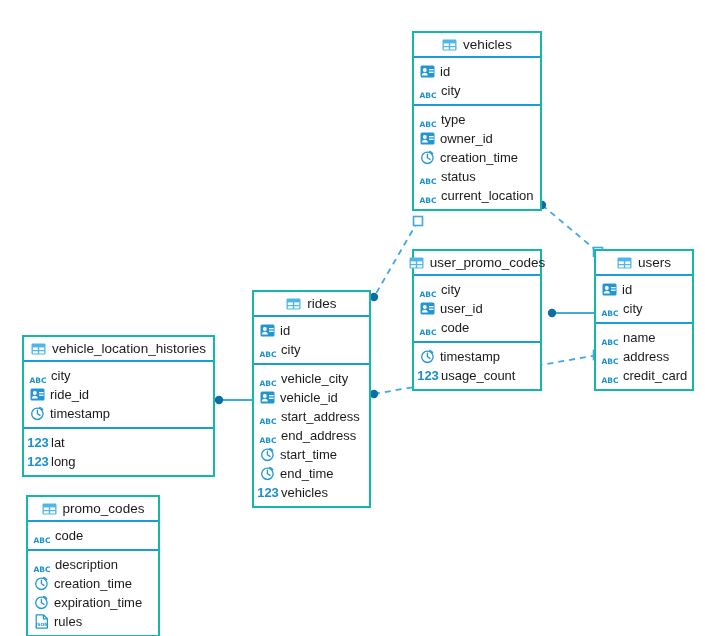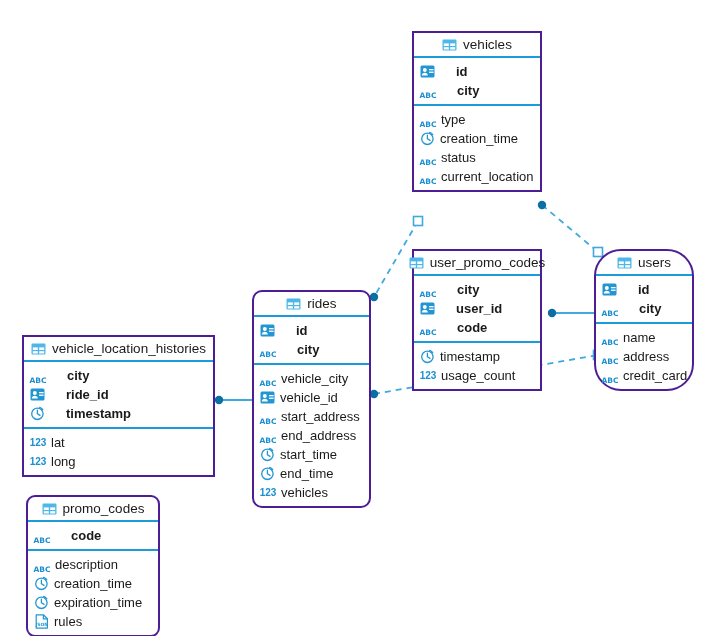--- a/index.html
+++ b/index.html
@@ -17,21 +17,21 @@
   }
   #wires {
     position: absolute;
     left: 0; top: 0;
     width: 705px;
     height: 636px;
     pointer-events: none;
   }
   .table-box {
     position: absolute;
-    border: 2px solid #4c1d95;
+    border: 2px solid #14b8a6;
     background: #ffffff;
     box-sizing: border-box;
     z-index: 2;
   }
   .tbl-header {
     display: flex;
     align-items: center;
     justify-content: center;
     gap: 6px;
     height: 25px;
@@ -58,42 +58,41 @@
     height: 19px;
     padding: 0 6px;
     box-sizing: border-box;
     white-space: nowrap;
   }
   .field-name {
     font-size: 13px;
     color: #1a1a1a;
   }
   .field-row.key .field-name {
-    font-weight: bold;
-    margin-left: 16px;
+    font-weight: normal;
   }
   .icon {
     display: inline-flex;
     align-items: center;
     justify-content: center;
     width: 15px;
     height: 15px;
     flex: 0 0 15px;
   }
   .icon svg { display: block; }
   .icon-abc {
     font-size: 7.5px;
     font-weight: bold;
     color: #1b8fd0;
     letter-spacing: 0px;
     font-family: "DejaVu Sans", sans-serif;
     margin-top: 10px;
   }
   .icon-123 {
-    font-size: 10px;
+    font-size: 13px;
     font-weight: bold;
     color: #1b8fd0;
     font-family: "Liberation Sans", sans-serif;
   }
 </style>
 </head>
 <body>
 
 <div id="canvas">
   <svg id="wires">
@@ -146,20 +145,32 @@
       </div>
       <div class="section">
         <div class="field-row">
           <span class="icon" style="width: 16px; flex: 0 0 16px;">
             <span class="icon-abc">ABC</span>
           </span>
           <span class="field-name">type</span>
         </div>
         <div class="field-row">
           <span class="icon">
+            <svg width="15" height="13" viewBox="0 0 15 13">
+              <rect x="0.5" y="0.5" width="14" height="12" rx="1.5" fill="#2196d3"></rect>
+              <circle cx="4.8" cy="5" r="2" fill="#ffffff"></circle>
+              <path d="M1.8 10.4c0-1.7 1.3-2.7 3-2.7s3 1 3 2.7z" fill="#ffffff"></path>
+              <rect x="9" y="4" width="4.6" height="1.3" fill="#ffffff"></rect>
+              <rect x="9" y="6.6" width="4.6" height="1.3" fill="#ffffff"></rect>
+            </svg>
+          </span>
+          <span class="field-name">owner_id</span>
+        </div>
+        <div class="field-row">
+          <span class="icon">
             <svg width="15" height="15" viewBox="0 0 15 15">
               <circle cx="7.4" cy="7.8" r="5.7" fill="#ffffff" stroke="#2196d3" stroke-width="1.3"></circle>
               <path d="M7.4 4.2 L7.4 7.8 L10 9.4" fill="none" stroke="#2196d3" stroke-width="1.3" stroke-linecap="round" stroke-linejoin="round"></path>
               <path d="M9.6 1.4 A5.8 5.8 0 0 1 12.8 3.6" fill="none" stroke="#2196d3" stroke-width="1.2" stroke-linecap="round"></path>
             </svg>
           </span>
           <span class="field-name">creation_time</span>
         </div>
         <div class="field-row">
           <span class="icon" style="width: 16px; flex: 0 0 16px;">
@@ -226,21 +237,21 @@
           <span class="field-name">timestamp</span>
         </div>
         <div class="field-row">
           <span class="icon" style="width: 16px; flex: 0 0 16px;">
             <span class="icon-123">123</span>
           </span>
           <span class="field-name">usage_count</span>
         </div>
       </div>
     </div>
-    <div class="table-box" style="left: 594px; top: 249px; width: 100px; border-radius: 27px;">
+    <div class="table-box" style="left: 594px; top: 249px; width: 100px;">
       <div class="tbl-header">
         <span class="icon">
           <svg width="15" height="12" viewBox="0 0 15 12">
             <rect x="0.5" y="0.5" width="14" height="11" rx="1.2" fill="#4cb7e8"></rect>
             <rect x="1.8" y="4.4" width="5" height="2.6" fill="#ffffff"></rect>
             <rect x="8.2" y="4.4" width="5" height="2.6" fill="#ffffff"></rect>
             <rect x="1.8" y="8.2" width="5" height="2.3" fill="#ffffff"></rect>
             <rect x="8.2" y="8.2" width="5" height="2.3" fill="#ffffff"></rect>
           </svg>
         </span>
@@ -280,21 +291,21 @@
           <span class="field-name">address</span>
         </div>
         <div class="field-row">
           <span class="icon" style="width: 16px; flex: 0 0 16px;">
             <span class="icon-abc">ABC</span>
           </span>
           <span class="field-name">credit_card</span>
         </div>
       </div>
     </div>
-    <div class="table-box" style="left: 252px; top: 290px; width: 119px; border-radius: 10px;">
+    <div class="table-box" style="left: 252px; top: 290px; width: 119px;">
       <div class="tbl-header">
         <span class="icon">
           <svg width="15" height="12" viewBox="0 0 15 12">
             <rect x="0.5" y="0.5" width="14" height="11" rx="1.2" fill="#4cb7e8"></rect>
             <rect x="1.8" y="4.4" width="5" height="2.6" fill="#ffffff"></rect>
             <rect x="8.2" y="4.4" width="5" height="2.6" fill="#ffffff"></rect>
             <rect x="1.8" y="8.2" width="5" height="2.3" fill="#ffffff"></rect>
             <rect x="8.2" y="8.2" width="5" height="2.3" fill="#ffffff"></rect>
           </svg>
         </span>
@@ -430,21 +441,21 @@
           <span class="field-name">lat</span>
         </div>
         <div class="field-row">
           <span class="icon" style="width: 16px; flex: 0 0 16px;">
             <span class="icon-123">123</span>
           </span>
           <span class="field-name">long</span>
         </div>
       </div>
     </div>
-    <div class="table-box" style="left: 26px; top: 495px; width: 134px; border-radius: 9px;">
+    <div class="table-box" style="left: 26px; top: 495px; width: 134px;">
       <div class="tbl-header">
         <span class="icon">
           <svg width="15" height="12" viewBox="0 0 15 12">
             <rect x="0.5" y="0.5" width="14" height="11" rx="1.2" fill="#4cb7e8"></rect>
             <rect x="1.8" y="4.4" width="5" height="2.6" fill="#ffffff"></rect>
             <rect x="8.2" y="4.4" width="5" height="2.6" fill="#ffffff"></rect>
             <rect x="1.8" y="8.2" width="5" height="2.3" fill="#ffffff"></rect>
             <rect x="8.2" y="8.2" width="5" height="2.3" fill="#ffffff"></rect>
           </svg>
         </span>

